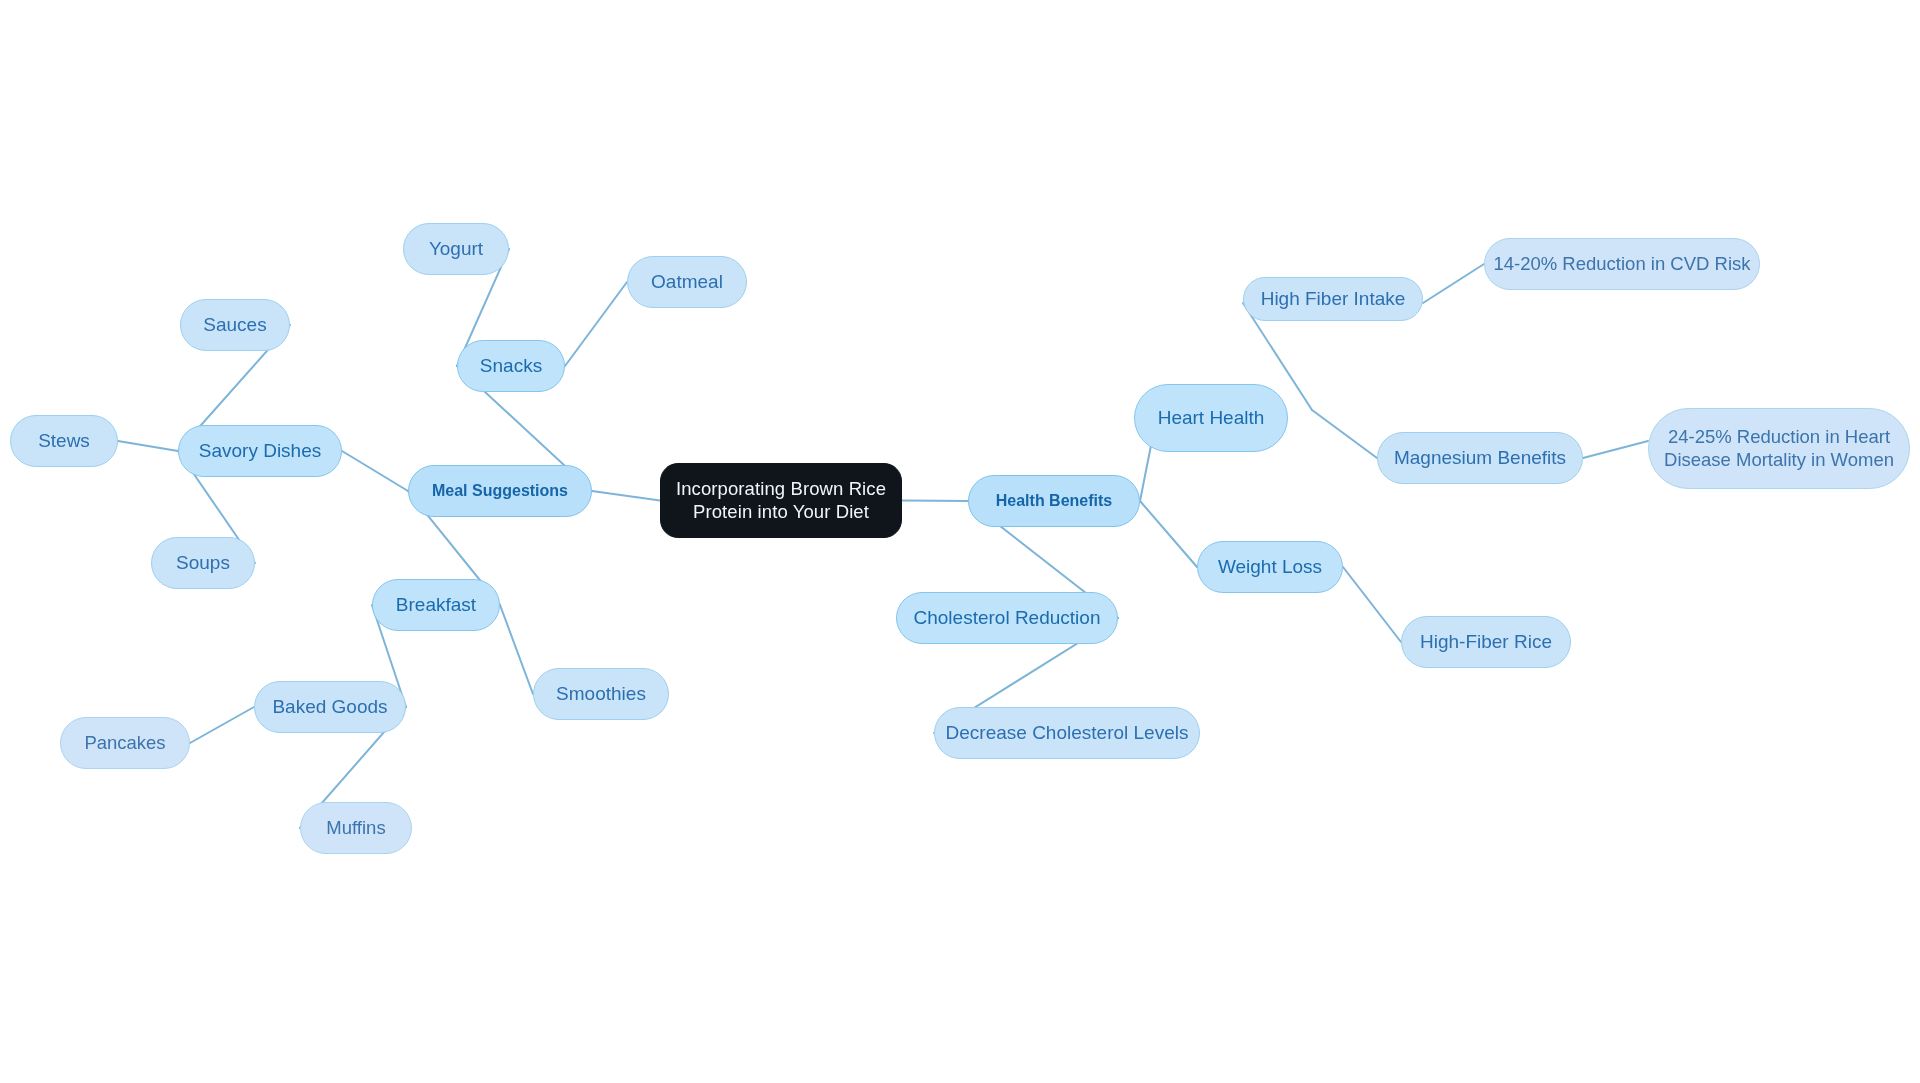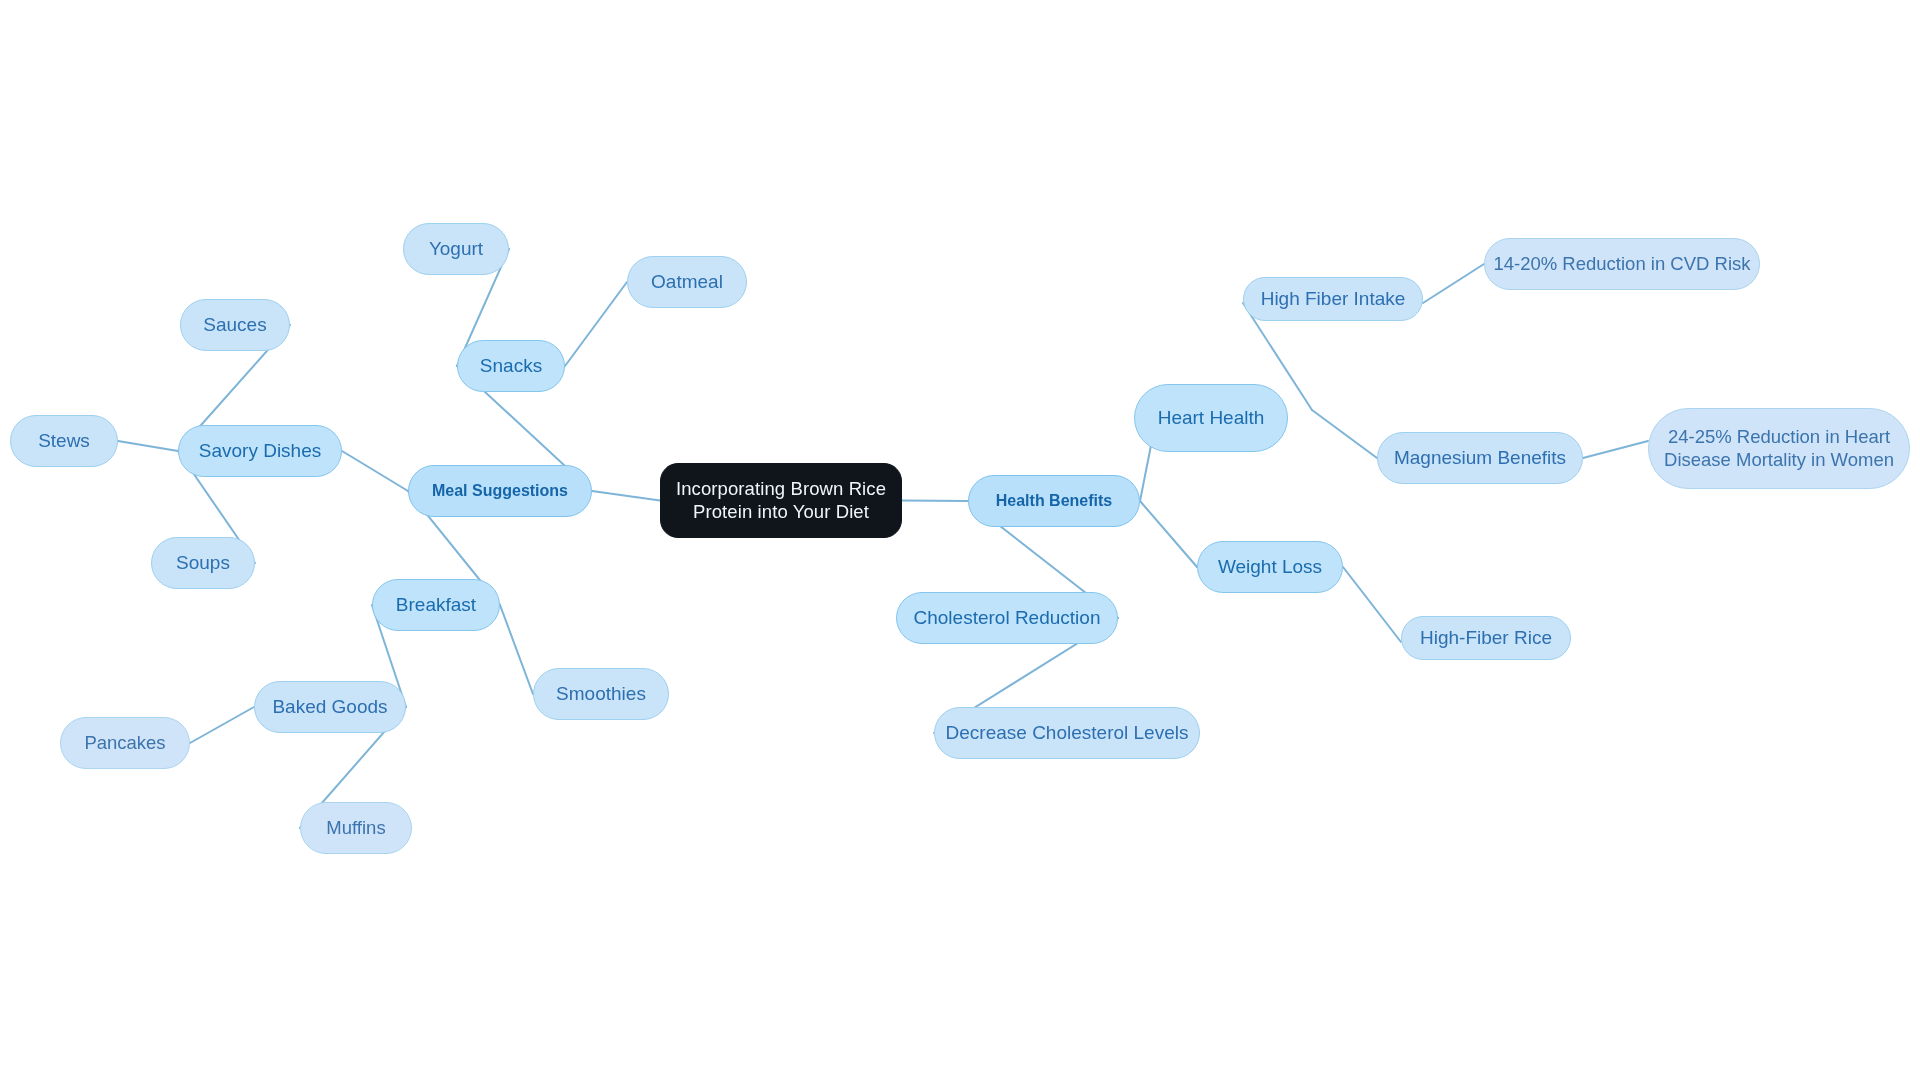--- a/index.html
+++ b/index.html
@@ -113,17 +113,17 @@
     <div class="node lvl3" style="left: 254px; top: 681px; width: 152px; height: 52px;">Baked Goods</div>
     <div class="node lvl3" style="left: 533px; top: 668px; width: 136px; height: 52px;">Smoothies</div>
     <div class="node lvl4" style="left: 60px; top: 717px; width: 130px; height: 52px;">Pancakes</div>
     <div class="node lvl4" style="left: 300px; top: 802px; width: 112px; height: 52px;">Muffins</div>
     <div class="node lvl2" style="left: 1134px; top: 384px; width: 154px; height: 68px;">Heart Health</div>
     <div class="node lvl2" style="left: 896px; top: 592px; width: 222px; height: 52px;">Cholesterol Reduction</div>
     <div class="node lvl2" style="left: 1197px; top: 541px; width: 146px; height: 52px;">Weight Loss</div>
     <div class="node lvl3" style="left: 1243px; top: 277px; width: 180px; height: 44px;">High Fiber Intake</div>
     <div class="node lvl3" style="left: 1377px; top: 432px; width: 206px; height: 52px;">Magnesium Benefits</div>
     <div class="node lvl3" style="left: 934px; top: 707px; width: 266px; height: 52px;">Decrease Cholesterol Levels</div>
-    <div class="node lvl3" style="left: 1401px; top: 616px; width: 170px; height: 44px;">High-Fiber Rice</div>
+    <div class="node lvl3" style="left: 1401px; top: 616px; width: 170px; height: 52px;">High-Fiber Rice</div>
     <div class="node lvl4" style="left: 1484px; top: 238px; width: 276px; height: 52px;">14-20% Reduction in CVD Risk</div>
     <div class="node lvl4" style="left: 1648px; top: 408px; width: 262px; height: 81px;">24-25% Reduction in Heart
 Disease Mortality in Women</div>
   </div>
 
 </body></html>

